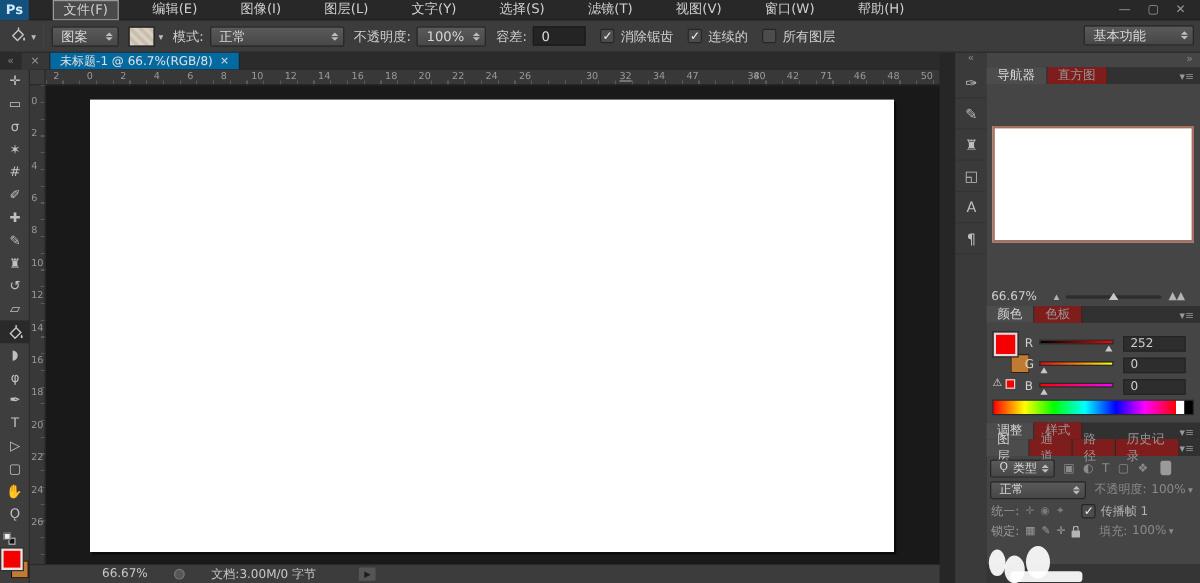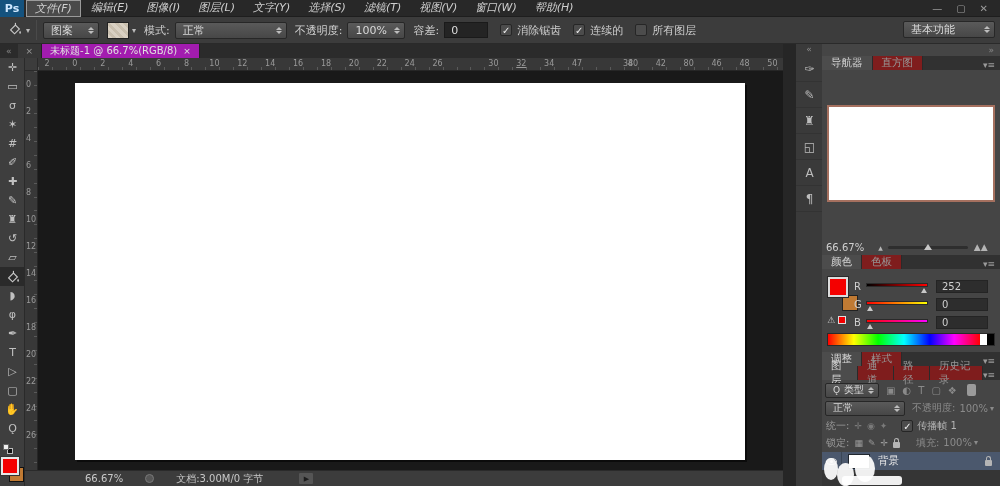--- a/index.html
+++ b/index.html
@@ -6,21 +6,21 @@
   html,body { width:1000px; height:486px; background:#262626; overflow:hidden;
     font-family:"DejaVu Sans","Liberation Sans",sans-serif; }
   .abs { position:absolute; }
   #stage { position:relative; width:1000px; height:486px; }
 
   
   #menubar { left:0; top:0; width:1000px; height:17px; background:#282828;
     display:flex; align-items:center; border-bottom:1px solid #1e1e1e; }
   #ps-logo { width:24px; height:17px; background:#14527e; color:#cfe8ff; font-size:11px;
     font-weight:bold; display:flex; align-items:center; justify-content:center; }
-  .menu-item { color:#cfcfcf; font-size:11px; padding:1px 8px; margin-left:2px; line-height:13px;font-style:italic; }
+  .menu-item { color:#cfcfcf; font-size:11px; padding:1px 8px; margin-left:20px; line-height:13px; }
   .menu-item.active { background:#4a4a4a; border:1px solid #9a9a9a; }
   #win-controls { margin-left:auto; display:flex; gap:14px; padding-right:12px; color:#9a9a9a; font-size:10px; }
   #win-controls span { cursor:default; }
 
   
   #optionsbar { left:0; top:17px; width:1000px; height:27px; background:#3c3c3c;
     border-bottom:1px solid #2a2a2a; display:flex; align-items:center; font-size:11px; color:#cfcfcf; }
   .vsep { width:1px; height:20px; background:#2e2e2e; margin:0 6px; border-right:1px solid #4a4a4a; }
   .combo { background:linear-gradient(#5a5a5a,#474747); border:1px solid #272727; border-radius:2px;
     height:17px; display:flex; align-items:center; padding:0 4px 0 7px; gap:6px; color:#d8d8d8; }
@@ -36,21 +36,21 @@
     color:#eee; font-size:10px; line-height:11px; text-align:center; }
   #pattern-thumb { width:22px; height:17px; background:
     repeating-linear-gradient(45deg,#d9d0c2 0 3px,#c9bfae 3px 6px); border:1px solid #222; }
   #workspace-btn { position:absolute; right:5px; top:4px; width:92px; justify-content:space-between; }
 
   
   #tabbar { left:0; top:44px; width:783px; height:14px; background:#2b2b2b; display:flex; align-items:flex-end; }
   #toolbar-collapse { color:#8a8a8a; font-size:9px; padding:0 6px; align-self:center; }
   .doc-tab { height:14px; display:flex; align-items:center; gap:6px; padding:0 8px;
     font-size:10px; background:#373737; color:#9a9a9a; border-right:1px solid #222; }
-  .doc-tab.active { background:#a21caf; color:#e0e0e0; }
+  .doc-tab.active { background:#0369a1; color:#e0e0e0; }
   .tab-close { color:inherit; font-size:9px; }
 
   
   #toolbar { left:0; top:58px; width:25px; height:428px; background:#3e3e3e; border-right:1px solid #2a2a2a; }
   .tool { width:25px; height:19px; display:flex; align-items:center; justify-content:center;
     color:#c0c0c0; font-size:11px; }
   .tool.selected { background:#2a2a2a; }
   .tool svg { display:block; }
   #mini-swatches { left:3px; top:444px; width:12px; height:10px; }
   #mini-swatches .w { position:absolute; left:4px; top:4px; width:6px; height:6px; background:#111; border:1px solid #bbb; }
@@ -304,21 +304,21 @@
         <span class="hlabel" style="left: 371.7px;">24</span>
         <span class="hlabel" style="left: 399.6px;">26</span>
         <span class="hlabel" style="left: 420px; margin-top: 36px;">28</span>
         <span class="hlabel" style="left: 455.4px;">30</span>
         <span class="hlabel" style="left: 483.3px; text-decoration: underline;">32</span>
         <span class="hlabel" style="left: 511.2px;">34</span>
         <span class="hlabel" style="left: 539.1px;">47</span>
         <span class="hlabel" style="left: 590px;">38</span>
         <span class="hlabel" style="left: 594.9px;">40</span>
         <span class="hlabel" style="left: 622.8px;">42</span>
-        <span class="hlabel" style="left: 650.7px;">80</span>
+        <span class="hlabel" style="left: 650.7px;">71</span>
         <span class="hlabel" style="left: 678.6px;">46</span>
         <span class="hlabel" style="left: 706.5px;">48</span>
         <span class="hlabel" style="left: 734.4px;">50</span>
       </div>
     <div id="vruler" class="abs">
         <span class="vlabel" style="top: 13px;">0</span>
         <span class="vlabel" style="top: 40px;">2</span>
         <span class="vlabel" style="top: 67px;">4</span>
         <span class="vlabel" style="top: 94px;">6</span>
         <span class="vlabel" style="top: 121px;">8</span>
@@ -483,28 +483,20 @@
           <span class="licon">✛</span>
           <span class="licon">
             <span class="lockcss"></span>
           </span>
         </span>
       <span class="gray" style="margin-left:16px;">填充:</span>
       <span class="gray" style="margin-left:4px;">100%</span>
       <span class="gray" style="margin-left:2px;font-size:8px;">▾</span>
     </div>
 
-    <div id="layer-row" class="abs">
-      <div id="eye-box">
-          <span class="eyecss"></span>
-        </div>
-      <div id="layer-thumb"></div>
-      <span id="layer-name">背景</span>
-      <span id="layer-lock" class="lockcss"></span>
-    </div>
     <div id="panel-bottom" class="abs"></div>
 
     <div class="blob" style="left:2px;top:414px;width:14px;height:22px;"></div>
     <div class="blob" style="left:15px;top:419px;width:17px;height:23px;"></div>
     <div class="blob" style="left:33px;top:411px;width:20px;height:27px;"></div>
     <div class="blob" style="left:20px;top:432px;width:60px;height:9px;border-radius:3px;"></div>
   </div>
 
 </div>
 

